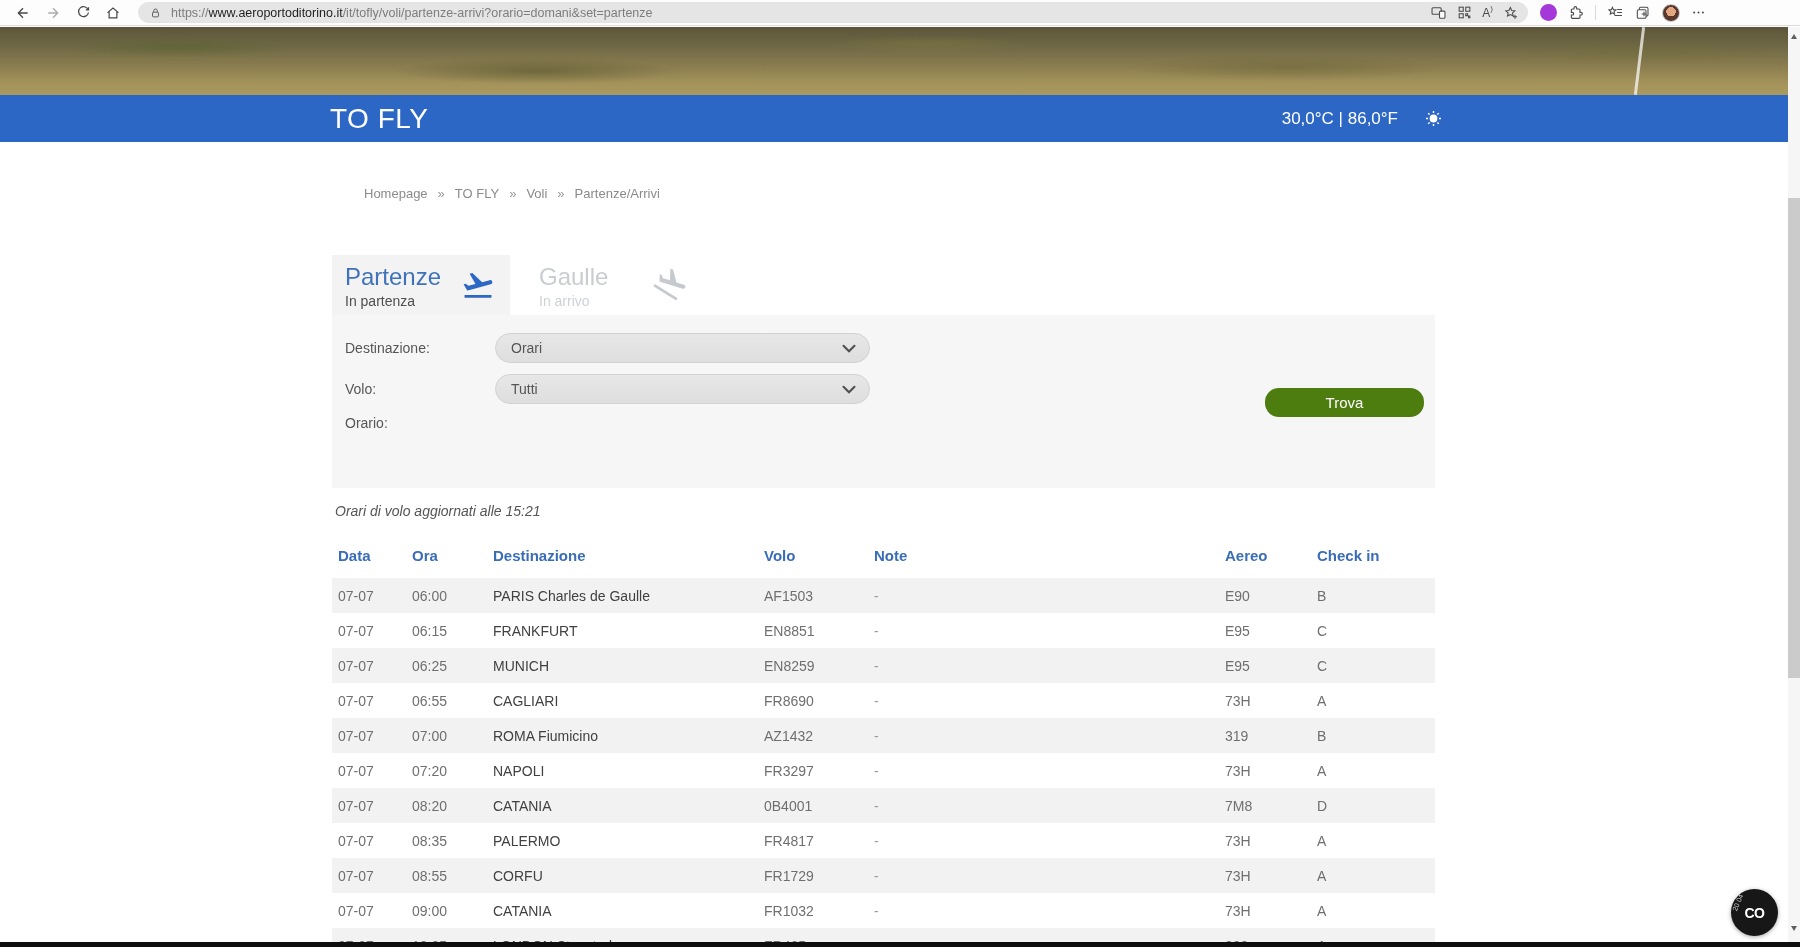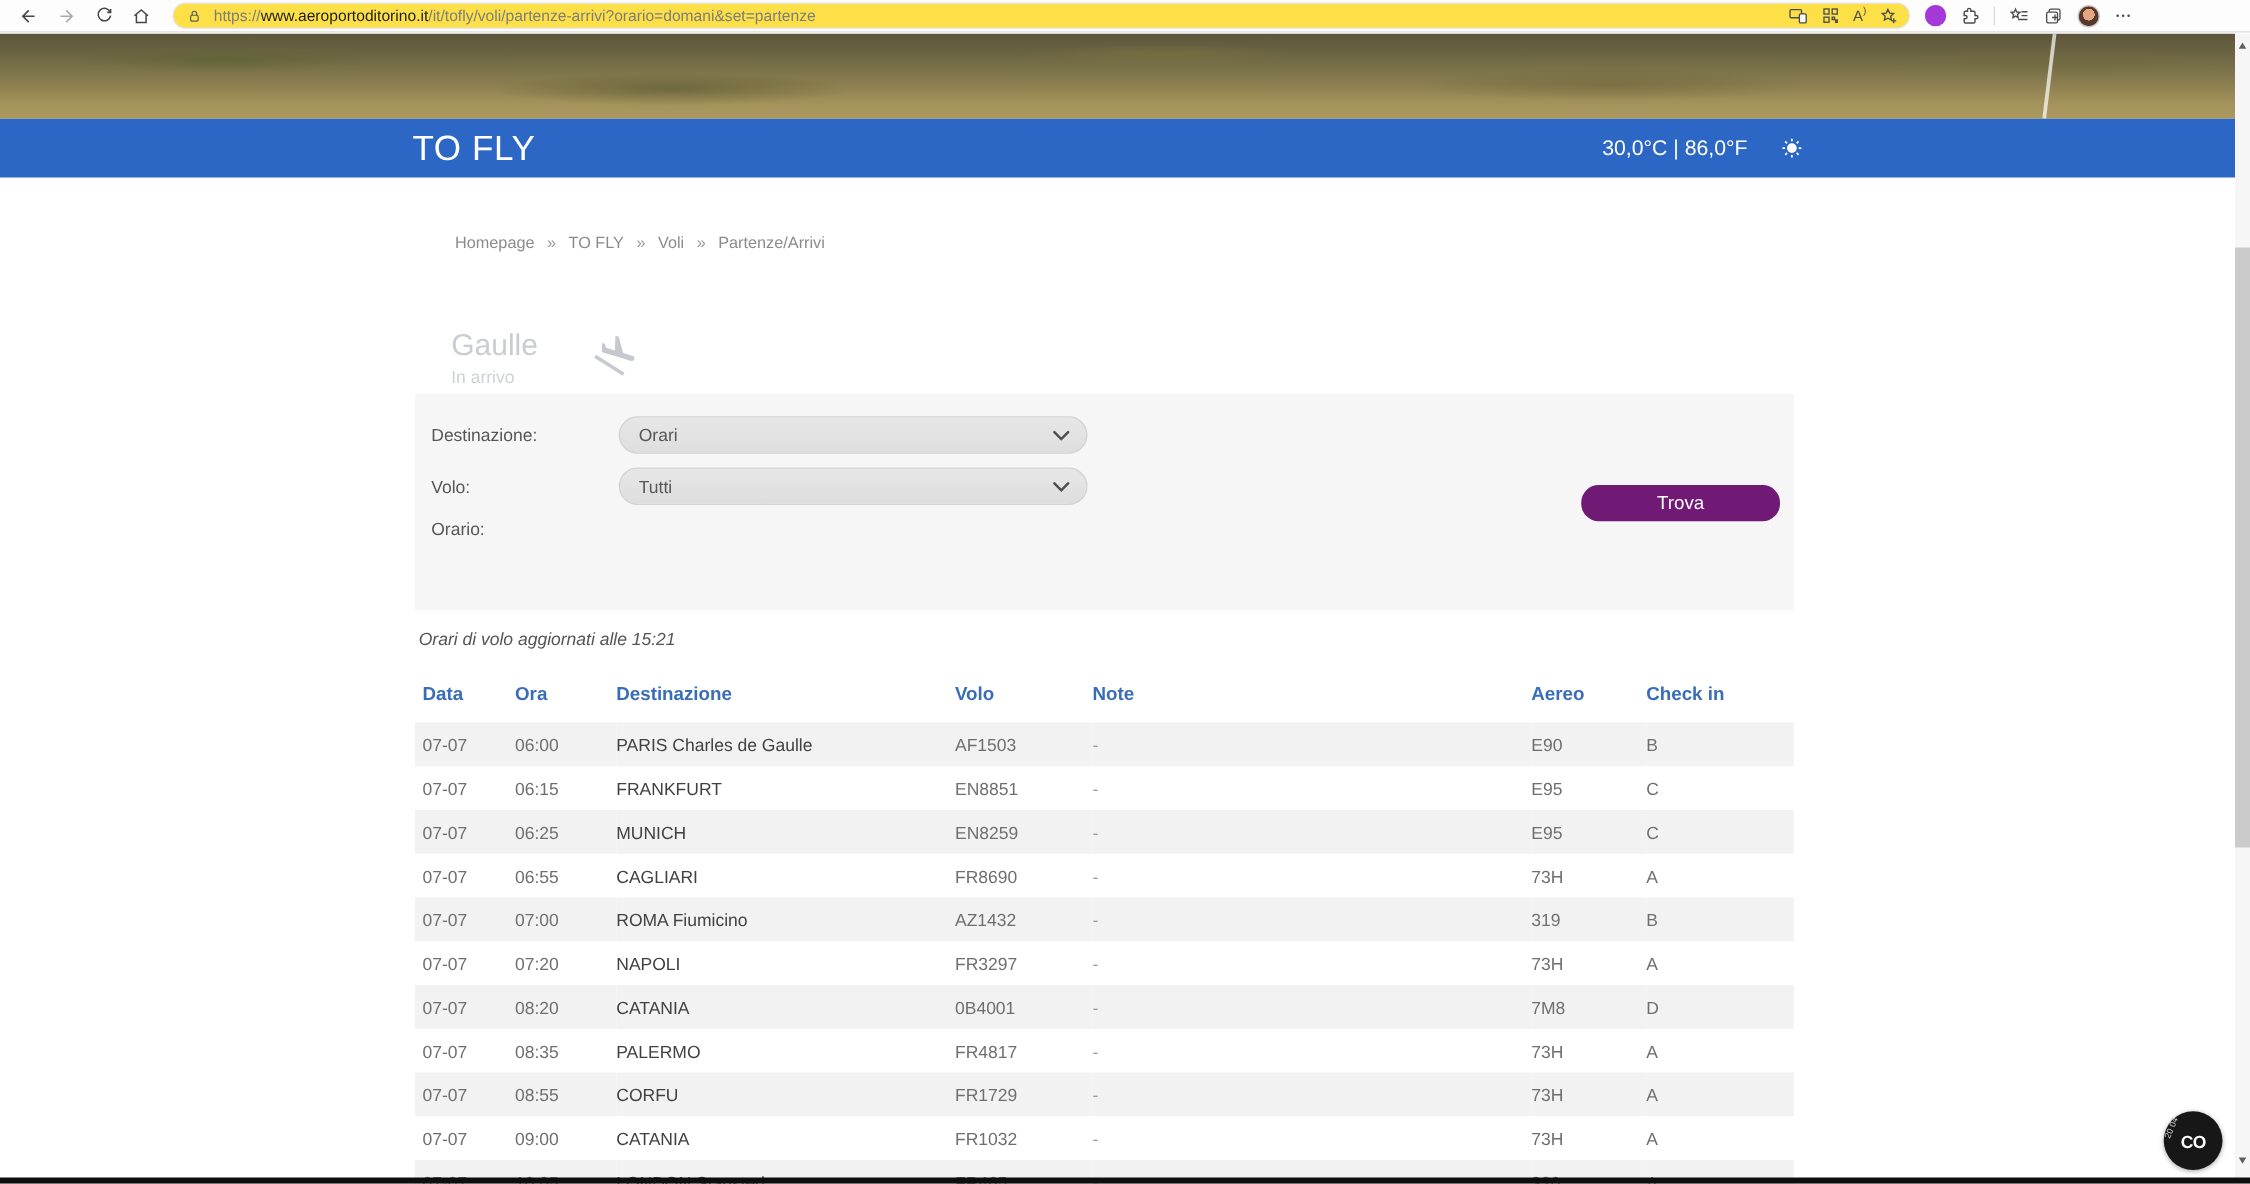--- a/index.html
+++ b/index.html
@@ -6,21 +6,21 @@
   html,body { width:1800px; height:947px; overflow:hidden; background:#fff;
     font-family:"Liberation Sans", sans-serif; position:relative; }
 
   
   .toolbar { position:absolute; top:0; left:0; width:1800px; height:26px;
     background:#fdfdfd; border-bottom:1px solid #dcdcdc;
     display:flex; align-items:center; padding-left:8px; z-index:10; }
   .nav-btn { background:none; border:none; width:30px; height:24px;
     display:flex; align-items:center; justify-content:center; cursor:pointer; }
   .urlbar { margin-left:10px; width:1390px; height:21px; border:1px solid #e3e3e3;
-    border-radius:11px; background:#fde047; display:flex; align-items:center;
+    border-radius:11px; background:#e5e5e5; display:flex; align-items:center;
     padding:0 8px 0 10px; }
   .url-text { font-size:12.5px; color:#7d7d7d; margin-left:9px; white-space:nowrap;
     overflow:hidden; flex:1; }
   .url-text .domain { color:#1f1f1f; }
   .urlbar-icons { display:flex; align-items:center; gap:10px; margin-left:8px; }
   .tb-right { display:flex; align-items:center; gap:11px; margin-left:12px; }
   .tb-sep { width:1px; height:15px; background:#d9d9d9; }
   .ext-dot { width:17px; height:17px; border-radius:50%; background:#a438d8; }
   .avatar { width:18px; height:18px; border-radius:50%;
     background:radial-gradient(circle at 50% 42%, #e0a781 0 38%, #59372b 39% 100%);
@@ -70,21 +70,21 @@
   
   .filter-panel { position:absolute; left:332px; top:315px; width:1103px; height:173px;
     background:#f6f6f6; padding:18px 0 0 13px; }
   .f-row { display:flex; align-items:center; margin-bottom:11px; }
   .f-label { width:150px; font-size:14px; color:#565656; }
   .pill { width:375px; height:30px; border-radius:15px; cursor:pointer;
     background:linear-gradient(#e7e7e7,#dedede); border:1px solid #d2d2d2;
     display:flex; align-items:center; padding:0 12px 0 15px; }
   .pill-value { font-size:14px; color:#565656; flex:1; }
   .find-btn { position:absolute; right:11px; top:73px; width:159px; height:29px;
-    border:none; border-radius:14px; background:#701a75; color:#fff; font-size:15px;
+    border:none; border-radius:14px; background:#4d7c0f; color:#fff; font-size:15px;
     font-family:"Liberation Sans", sans-serif; cursor:pointer; }
 
   
   .notice { position:absolute; left:335px; top:503px; font-size:14px; font-style:italic;
     color:#555; }
   .flights { position:absolute; left:332px; top:542px; width:1103px; }
   table { width:100%; border-collapse:collapse; table-layout:fixed; }
   thead th { text-align:left; color:#3a6db8; font-size:15px; font-weight:600;
     padding:5px 0 14px 0; cursor:pointer; }
   thead th:first-child, tbody td:first-child { padding-left:6px; }
@@ -235,20 +235,31 @@
           <circle cx="12" cy="12" r="4" fill="#fff"></circle>
           <path d="M12 2.5v2.6M12 18.9v2.6M2.5 12h2.6M18.9 12h2.6M5.3 5.3l1.8 1.8M16.9 16.9l1.8 1.8M18.7 5.3l-1.8 1.8M7.1 16.9l-1.8 1.8"></path>
         </svg>
     </span>
   </div>
 </div>
 
 <nav class="breadcrumb"><span class="bc-item">Homepage</span><span class="bc-sep">»</span><span class="bc-item">TO FLY</span><span class="bc-sep">»</span><span class="bc-item">Voli</span><span class="bc-sep">»</span><span class="bc-item">Partenze/Arrivi</span></nav>
 
 <div class="tabs">
+  <div class="tab tab-active">
+    <div>
+      <div class="tab-title">Partenze</div>
+      <div class="tab-sub">In partenza</div>
+    </div>
+    <span class="tab-icon">
+      <svg width="40" height="34" viewBox="0 0 24 24" fill="#2d67c5">
+          <path d="M2.5 19h19v2h-19zM22.07 9.64c-.21-.8-1.04-1.28-1.84-1.06l-5.31 1.42-6.9-6.43-1.93.51 4.14 7.17-4.97 1.33-1.97-1.54-1.45.39 1.82 3.16.77 1.33 1.6-.43 5.31-1.42 4.35-1.16 5.31-1.42c.8-.22 1.28-1.05 1.07-1.85z"></path>
+        </svg>
+    </span>
+  </div>
   <div class="tab tab-inactive">
     <div>
       <div class="tab-title">Gaulle</div>
       <div class="tab-sub">In arrivo</div>
     </div>
     <span class="tab-icon">
       <svg width="40" height="34" viewBox="0 0 24 24" fill="#c6cace">
           <path d="M2.5 19h19v2h-19zm19.57-9.36c-.21-.8-1.04-1.28-1.84-1.06l-5.31 1.42-6.9-6.43-1.93.51 4.14 7.17-4.97 1.33-1.97-1.54-1.45.39 1.82 3.16.77 1.33 1.6-.43 5.31-1.42 4.35-1.16 5.31-1.42c.8-.22 1.28-1.05 1.07-1.85z" transform="rotate(32 12 12) translate(0 -2)"></path>
         </svg>
     </span>

